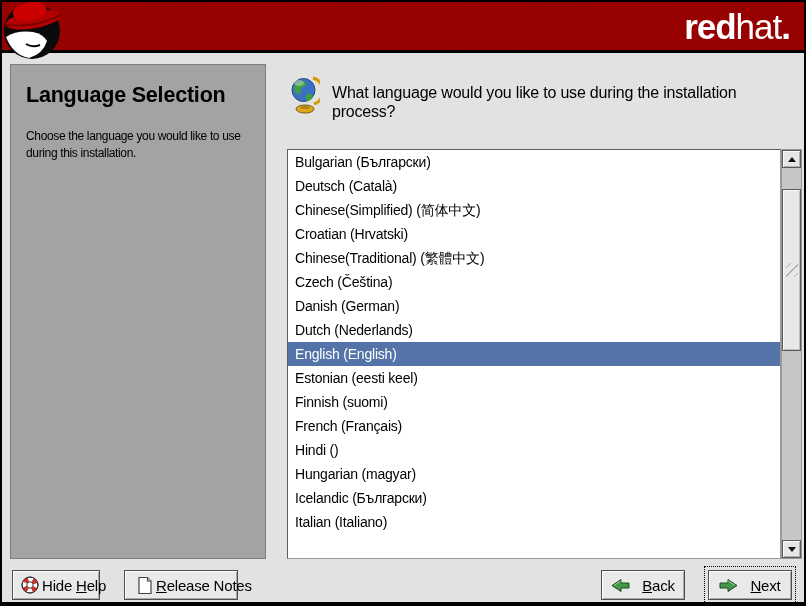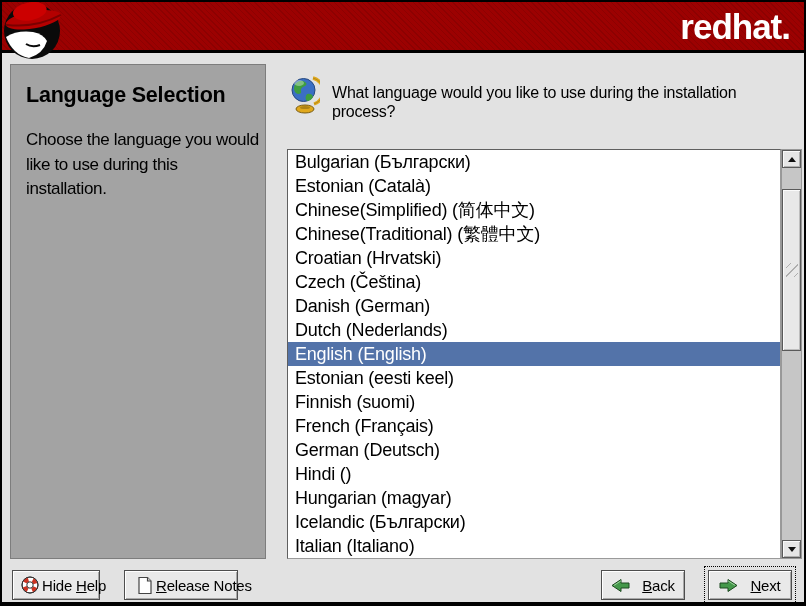--- a/index.html
+++ b/index.html
@@ -21,51 +21,51 @@
   }
   .banner .texture{
     position:absolute;inset:0;
     background:repeating-linear-gradient(45deg, rgba(0,0,0,.10) 0 1px, transparent 1px 4px);
   }
   .wordmark{
     position:absolute;right:14px;top:6px;
     color:#fff;font-size:35px;letter-spacing:-1px;line-height:38px;
   }
   .wordmark .wm-bold{font-weight:700;}
-  .wordmark .wm-light{font-weight:700;}
+  .wordmark .wm-light{font-weight:400;}
   .logo-wrap{position:absolute;left:0;top:0;width:78px;height:62px;z-index:5;}
   
   .help-panel{
     position:absolute;left:8px;top:62px;width:256px;height:495px;
     background:#a3a3a3;border:1px solid #7d7d7d;box-sizing:border-box;
   }
   .help-title{
     margin:18px 10px 0 15px;
     font-size:21.5px;font-weight:700;color:#000;letter-spacing:-.2px;
   }
   .help-body{
     margin:20px 5px 0 15px;
-    font-size:17px;letter-spacing:-.35px;line-height:1.45;color:#000;
+    font-size:12px;letter-spacing:-.35px;line-height:1.45;color:#000;
   }
   
   .globe{position:absolute;left:288px;top:70px;width:30px;height:42px;}
   .question{
     position:absolute;left:330px;top:81px;width:445px;
     font-size:16px;line-height:19px;color:#000;letter-spacing:-.2px;
   }
   
   .listbox{
     position:absolute;left:285px;top:147px;width:494px;height:410px;
     background:#fff;box-sizing:border-box;
     border:1px solid #9a9a9a;border-top-color:#5f5f5f;border-left-color:#5f5f5f;
     overflow:hidden;
   }
   .row{
     height:24px;line-height:24px;padding-left:7px;
-    font-size:18px;color:#000;letter-spacing:-.2px;
+    font-size:14px;color:#000;letter-spacing:-.2px;
     white-space:nowrap;
   }
   .row.sel{color:#fff;}
   
   .scrollbar{
     position:absolute;left:779px;top:147px;width:21px;height:410px;
     background:#c6c6c6;box-sizing:border-box;
     border:1px solid #989898;
   }
   .sb-btn{
@@ -144,32 +144,31 @@
       <path d="M6 11 q5 -4 9 -1 q3 2 0 4 q-5 2 -4 5 q1 3 -3 3 q-4 -1 -4 -6 q0 -3 2 -5 Z" fill="#3f9e3f"></path>
       <path d="M17 22 q5 -1 6 3 q-2 4 -6 4 q-3 -3 0 -7 Z" fill="#3f9e3f"></path>
       <ellipse cx="9" cy="11" rx="5" ry="3" fill="#ffffff" opacity=".35"></ellipse>
       <ellipse cx="15" cy="35.5" rx="5" ry="1.6" fill="#8a6a12" opacity=".6"></ellipse>
     </svg>
   </div>
   <div class="question">What language would you like to use during the installation process?</div>
 
   <div class="listbox">
       <div class="row">Bulgarian (Български)</div>
-      <div class="row">Estonian (Català)</div>
+      <div class="row">Deutsch (Català)</div>
       <div class="row">Chinese(Simplified) (简体中文)</div>
+      <div class="row">Croatian (Hrvatski)</div>
       <div class="row">Chinese(Traditional) (繁體中文)</div>
-      <div class="row">Croatian (Hrvatski)</div>
       <div class="row">Czech (Čeština)</div>
       <div class="row">Danish (German)</div>
       <div class="row">Dutch (Nederlands)</div>
       <div class="row sel" style="background-color: rgb(83, 115, 169);">English (English)</div>
       <div class="row">Estonian (eesti keel)</div>
       <div class="row">Finnish (suomi)</div>
       <div class="row">French (Français)</div>
-      <div class="row">German (Deutsch)</div>
       <div class="row">Hindi ()</div>
       <div class="row">Hungarian (magyar)</div>
       <div class="row">Icelandic (Български)</div>
       <div class="row">Italian (Italiano)</div>
     </div>
 
   <div class="scrollbar">
     <div class="sb-btn up">
         <div class="sb-arrow a-up"></div>
       </div>

